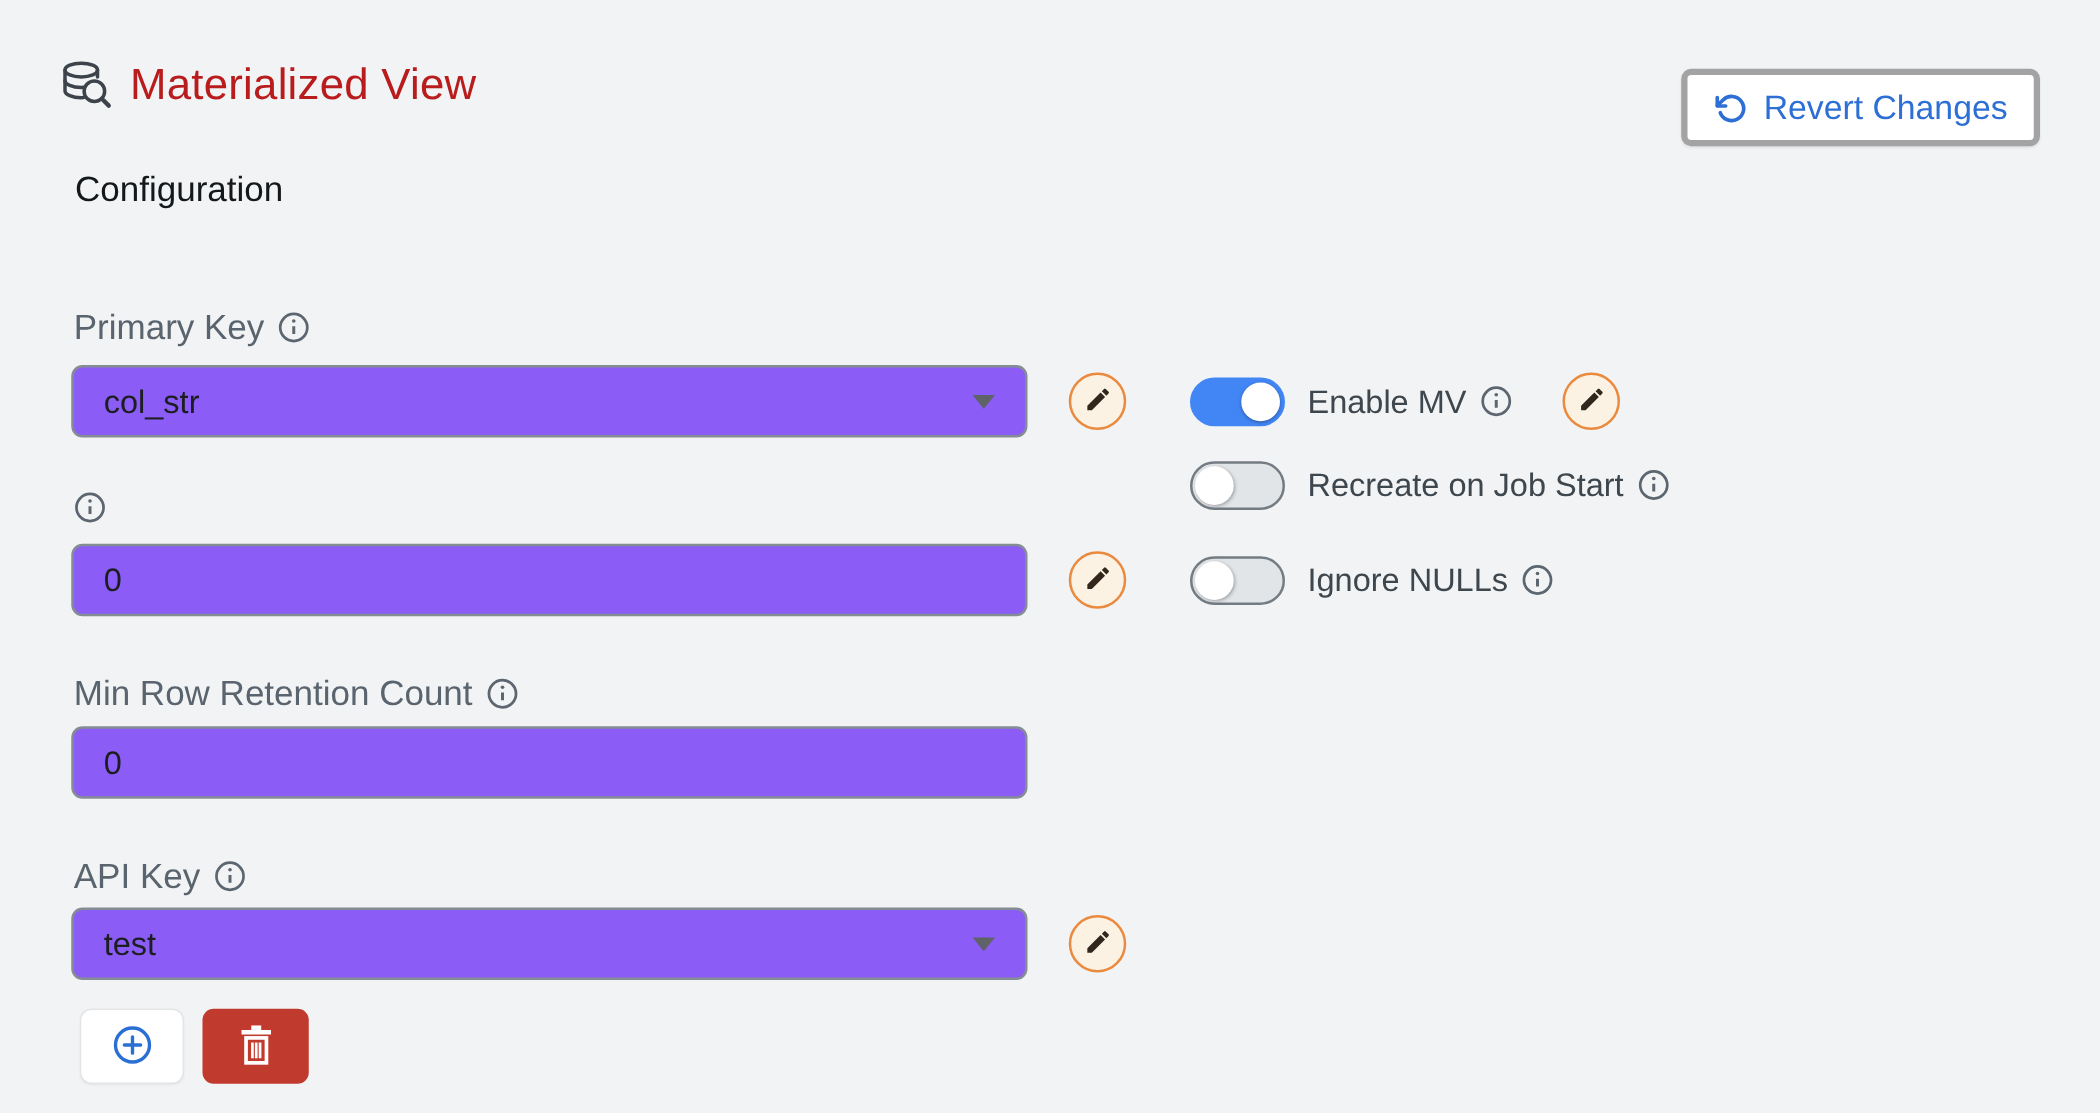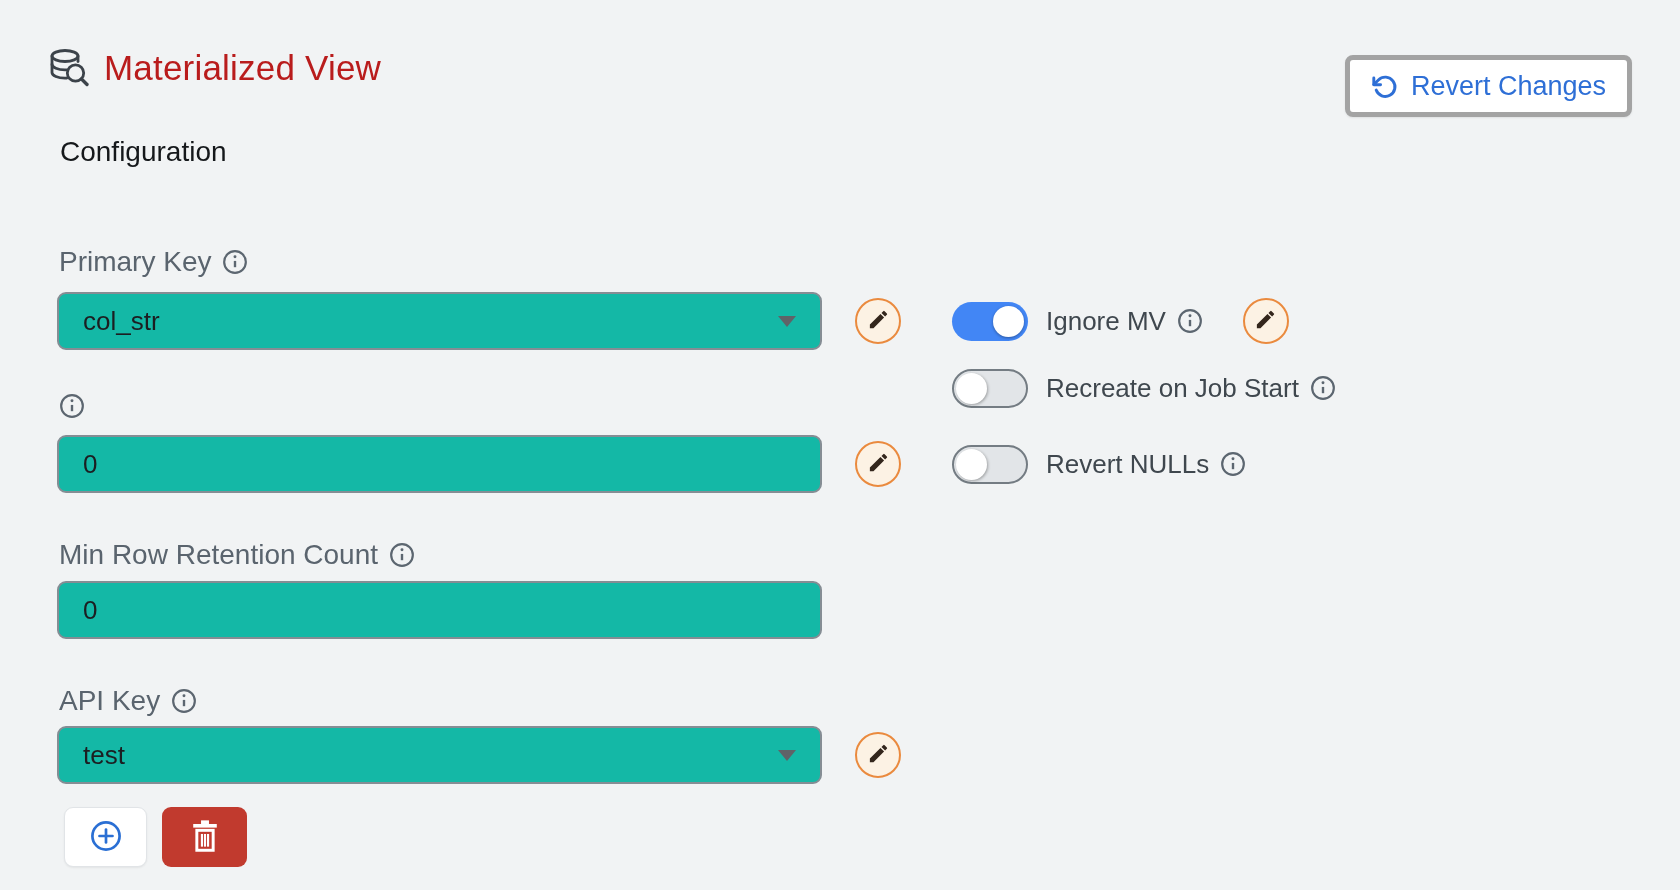--- a/index.html
+++ b/index.html
@@ -40,21 +40,21 @@
   .field-label {
     display: flex; align-items: center; gap: 11px;
     font-size: 28px; color: #5a646e;
   }
   .info-icon { flex: 0 0 auto; display: inline-flex; }
 
   
   .control-row { display: flex; align-items: center; gap: 33px; }
   .text-input, .select-box {
     width: 765px; height: 58px;
-    background: #14b8a6;
+    background: #8b5cf6;
     border: 2px solid #858d94;
     border-radius: 9px;
     font-size: 26px; color: #1c1e21;
     font-family: "Liberation Sans", "DejaVu Sans", sans-serif;
     padding: 0 24px;
   }
   .text-input { outline: none; }
   .select-box {
     display: flex; align-items: center; justify-content: space-between;
     cursor: pointer;
@@ -166,21 +166,21 @@
         <path d="M3 17.25V21h3.75L17.81 9.94l-3.75-3.75L3 17.25zM20.71 7.04a.996.996 0 0 0 0-1.41l-2.34-2.34a.996.996 0 0 0-1.41 0l-1.83 1.83 3.75 3.75 1.83-1.83z"></path>
       </svg>
     </span>
   </button>
 </div>
 
 <div class="abs toggle-row" style="left:952px; top:292px;">
   <div class="toggle" data-state="on">
     <div class="knob"></div>
   </div>
-  <span class="toggle-label">Ignore MV</span>
+  <span class="toggle-label">Enable MV</span>
   <span class="info-icon">
     <svg width="26" height="26" viewBox="0 0 24 24" fill="none" stroke="#5c6670" stroke-width="2">
       <circle cx="12" cy="12" r="10"></circle>
       <line x1="12" y1="11" x2="12" y2="16.8" stroke-width="2.2"></line>
       <circle cx="12" cy="7.2" r="1.35" fill="#5c6670" stroke="none"></circle>
     </svg>
   </span>
   <button class="pencil-btn" style="margin-left:40px;">
     <span>
       <svg width="23" height="23" viewBox="0 0 24 24" fill="#33261c">
@@ -201,21 +201,21 @@
       <line x1="12" y1="11" x2="12" y2="16.8" stroke-width="2.2"></line>
       <circle cx="12" cy="7.2" r="1.35" fill="#5c6670" stroke="none"></circle>
     </svg>
   </span>
 </div>
 
 <div class="abs toggle-row" style="left:952px; top:435px; height:58px;">
   <div class="toggle" data-state="off">
     <div class="knob"></div>
   </div>
-  <span class="toggle-label">Revert NULLs</span>
+  <span class="toggle-label">Ignore NULLs</span>
   <span class="info-icon">
     <svg width="26" height="26" viewBox="0 0 24 24" fill="none" stroke="#5c6670" stroke-width="2">
       <circle cx="12" cy="12" r="10"></circle>
       <line x1="12" y1="11" x2="12" y2="16.8" stroke-width="2.2"></line>
       <circle cx="12" cy="7.2" r="1.35" fill="#5c6670" stroke="none"></circle>
     </svg>
   </span>
 </div>
 
 <div class="abs field-label" style="left:59px; top:393px;">

